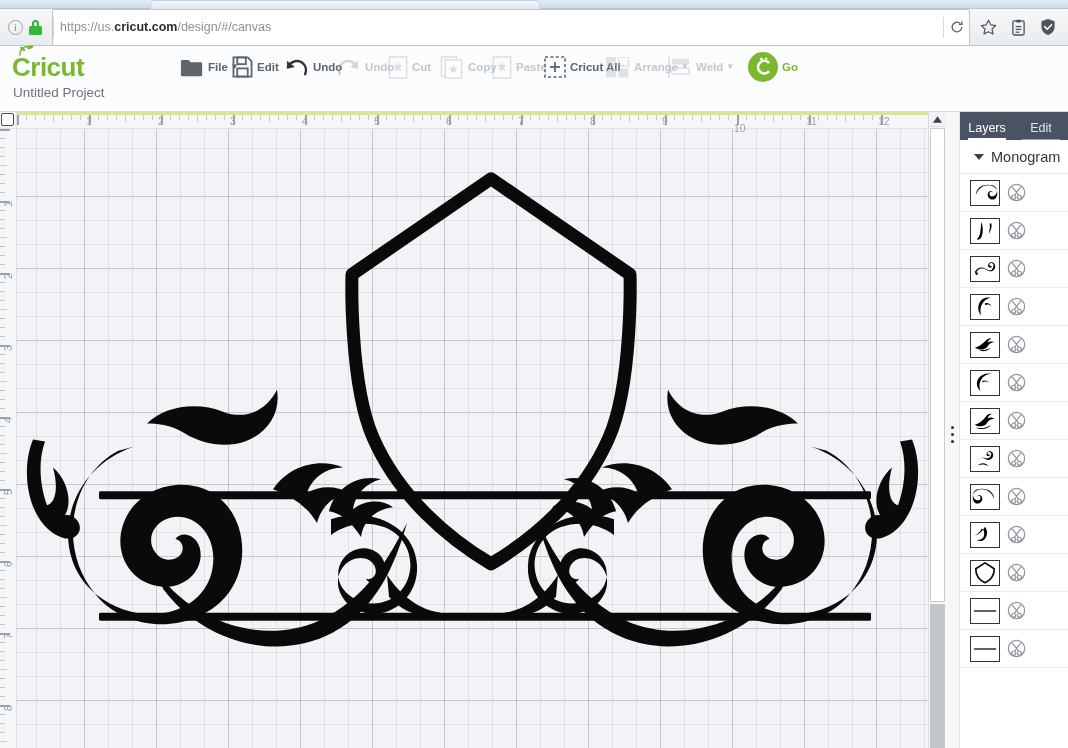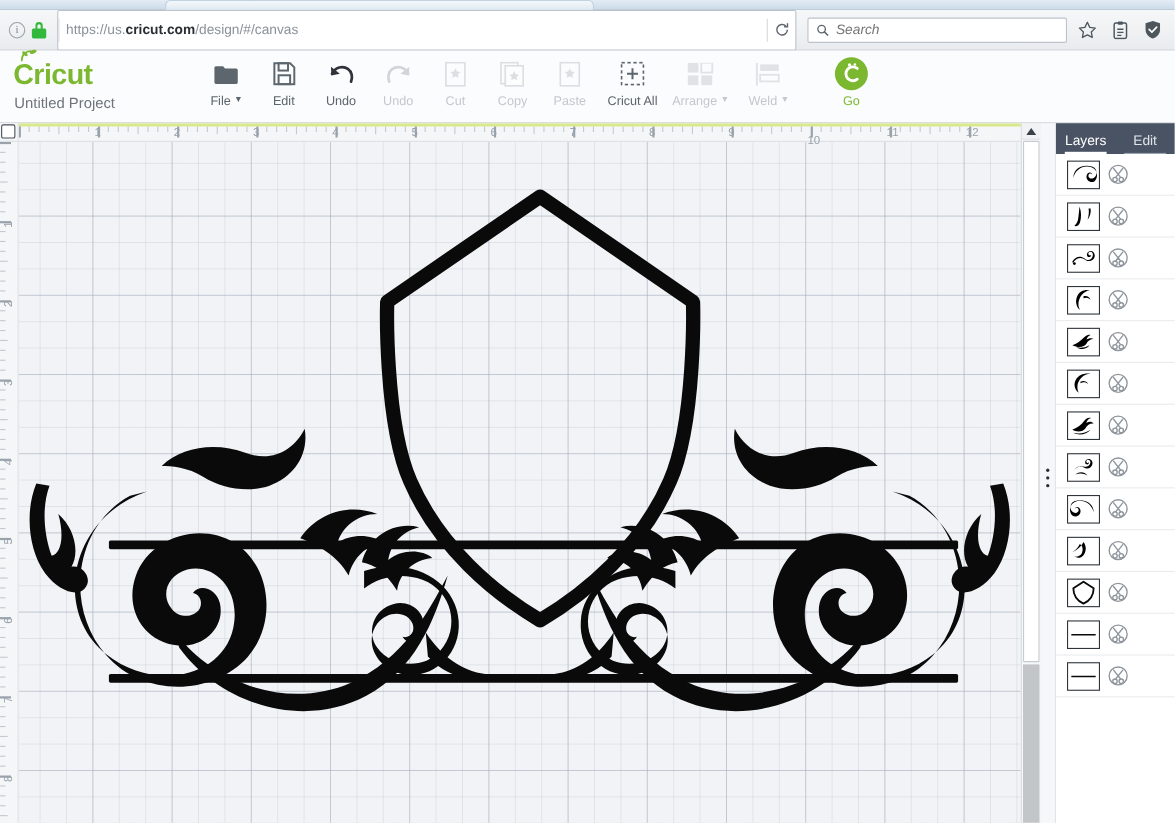--- a/index.html
+++ b/index.html
@@ -110,22 +110,22 @@
   }
   #brand-logo .sprout {
     position:absolute; left: 6px; top: -9px; width: 18px; height: 11px;
   }
   #project-name {
     font-size: 13.5px; color: #6d747b; margin-top: 5px; margin-left: 1px;
   }
 
   #tools { display: flex; align-items: flex-start; gap: 0px; padding-top: 6px; }
   .tool {
-    width: 52px; display: flex; flex-direction: column;
-    align-items: center; gap: 4px; cursor: pointer;
+    width: 52px; display: flex; flex-direction: row;
+    align-items: center; gap: 4px; cursor: pointer; font-weight: bold;
   }
   .tool .glyph { height: 30px; display:flex; align-items:center; justify-content:center; }
   .tool .label { font-size: 11.5px; color: #5d656d; white-space: nowrap; }
   .tool.disabled .label { color: #c3c8cd; }
   .tool.disabled .glyph { opacity: .36; }
   .tool.wide { width: 62px; }
   .caret { font-size: 8px; margin-left: 3px; vertical-align: 2px; }
 
   #go-tool { margin-left: 18px; }
   #go-circle {
@@ -286,27 +286,20 @@
     <div id="urlbar">
       <div id="url-text">https://us.<b>cricut.com</b>/design/#/canvas</div>
       <div id="reload-btn">
         <svg width="14" height="14" viewBox="0 0 16 16">
           <path d="M13.5 8a5.5 5.5 0 1 1-1.7-3.97" fill="none" stroke="#5c646c" stroke-width="1.5"></path>
           <path d="M13.6 1.4v3.5h-3.5" fill="none" stroke="#5c646c" stroke-width="1.5"></path>
         </svg>
       </div>
     </div>
 
-    <div id="searchbar">
-      <svg width="13" height="13" viewBox="0 0 16 16">
-        <circle cx="6.6" cy="6.6" r="4.6" fill="none" stroke="#5c646c" stroke-width="1.6"></circle>
-        <line x1="10" y1="10" x2="14.5" y2="14.5" stroke="#5c646c" stroke-width="1.8"></line>
-      </svg>
-      <input id="search-input" value="" placeholder="Search" style="">
-    </div>
 
     <div class="chrome-btn">
       <svg width="17" height="17" viewBox="0 0 20 20">
         <path d="M10 1.5l2.6 5.4 5.9.8-4.3 4.1 1.1 5.9L10 14.9 4.7 17.7l1.1-5.9L1.5 7.7l5.9-.8z" fill="none" stroke="#4d555d" stroke-width="1.4" stroke-linejoin="round"></path>
       </svg>
     </div>
     <div class="chrome-btn">
       <svg width="15" height="17" viewBox="0 0 16 18">
         <rect x="2" y="2" width="12" height="15" rx="1.6" fill="none" stroke="#4d555d" stroke-width="1.4"></rect>
         <rect x="5.5" y="0.6" width="5" height="3" rx="1" fill="#4d555d"></rect>
@@ -772,20 +765,24 @@
         <span>Layers</span>
         <span class="underline"></span>
       </div>
       <div class="ptab inactive">
         <span>Edit</span>
         <span class="underline"></span>
       </div>
     </div>
 
 
+    <div id="panel-group">
+      <span class="caret-dn"></span>
+      <span class="name">Monogram</span>
+    </div>
 
     <div id="layer-list">
         <div class="layer-row">
           <div class="layer-thumb">
             <svg width="26" height="24" viewBox="0 0 26 26">
               <use href="#sh-flourish-hook-left"></use>
             </svg>
           </div>
           <span class="cut-icon"><svg width="19" height="19" viewBox="0 0 20 20">
               <use href="#sh-scissors"></use>

